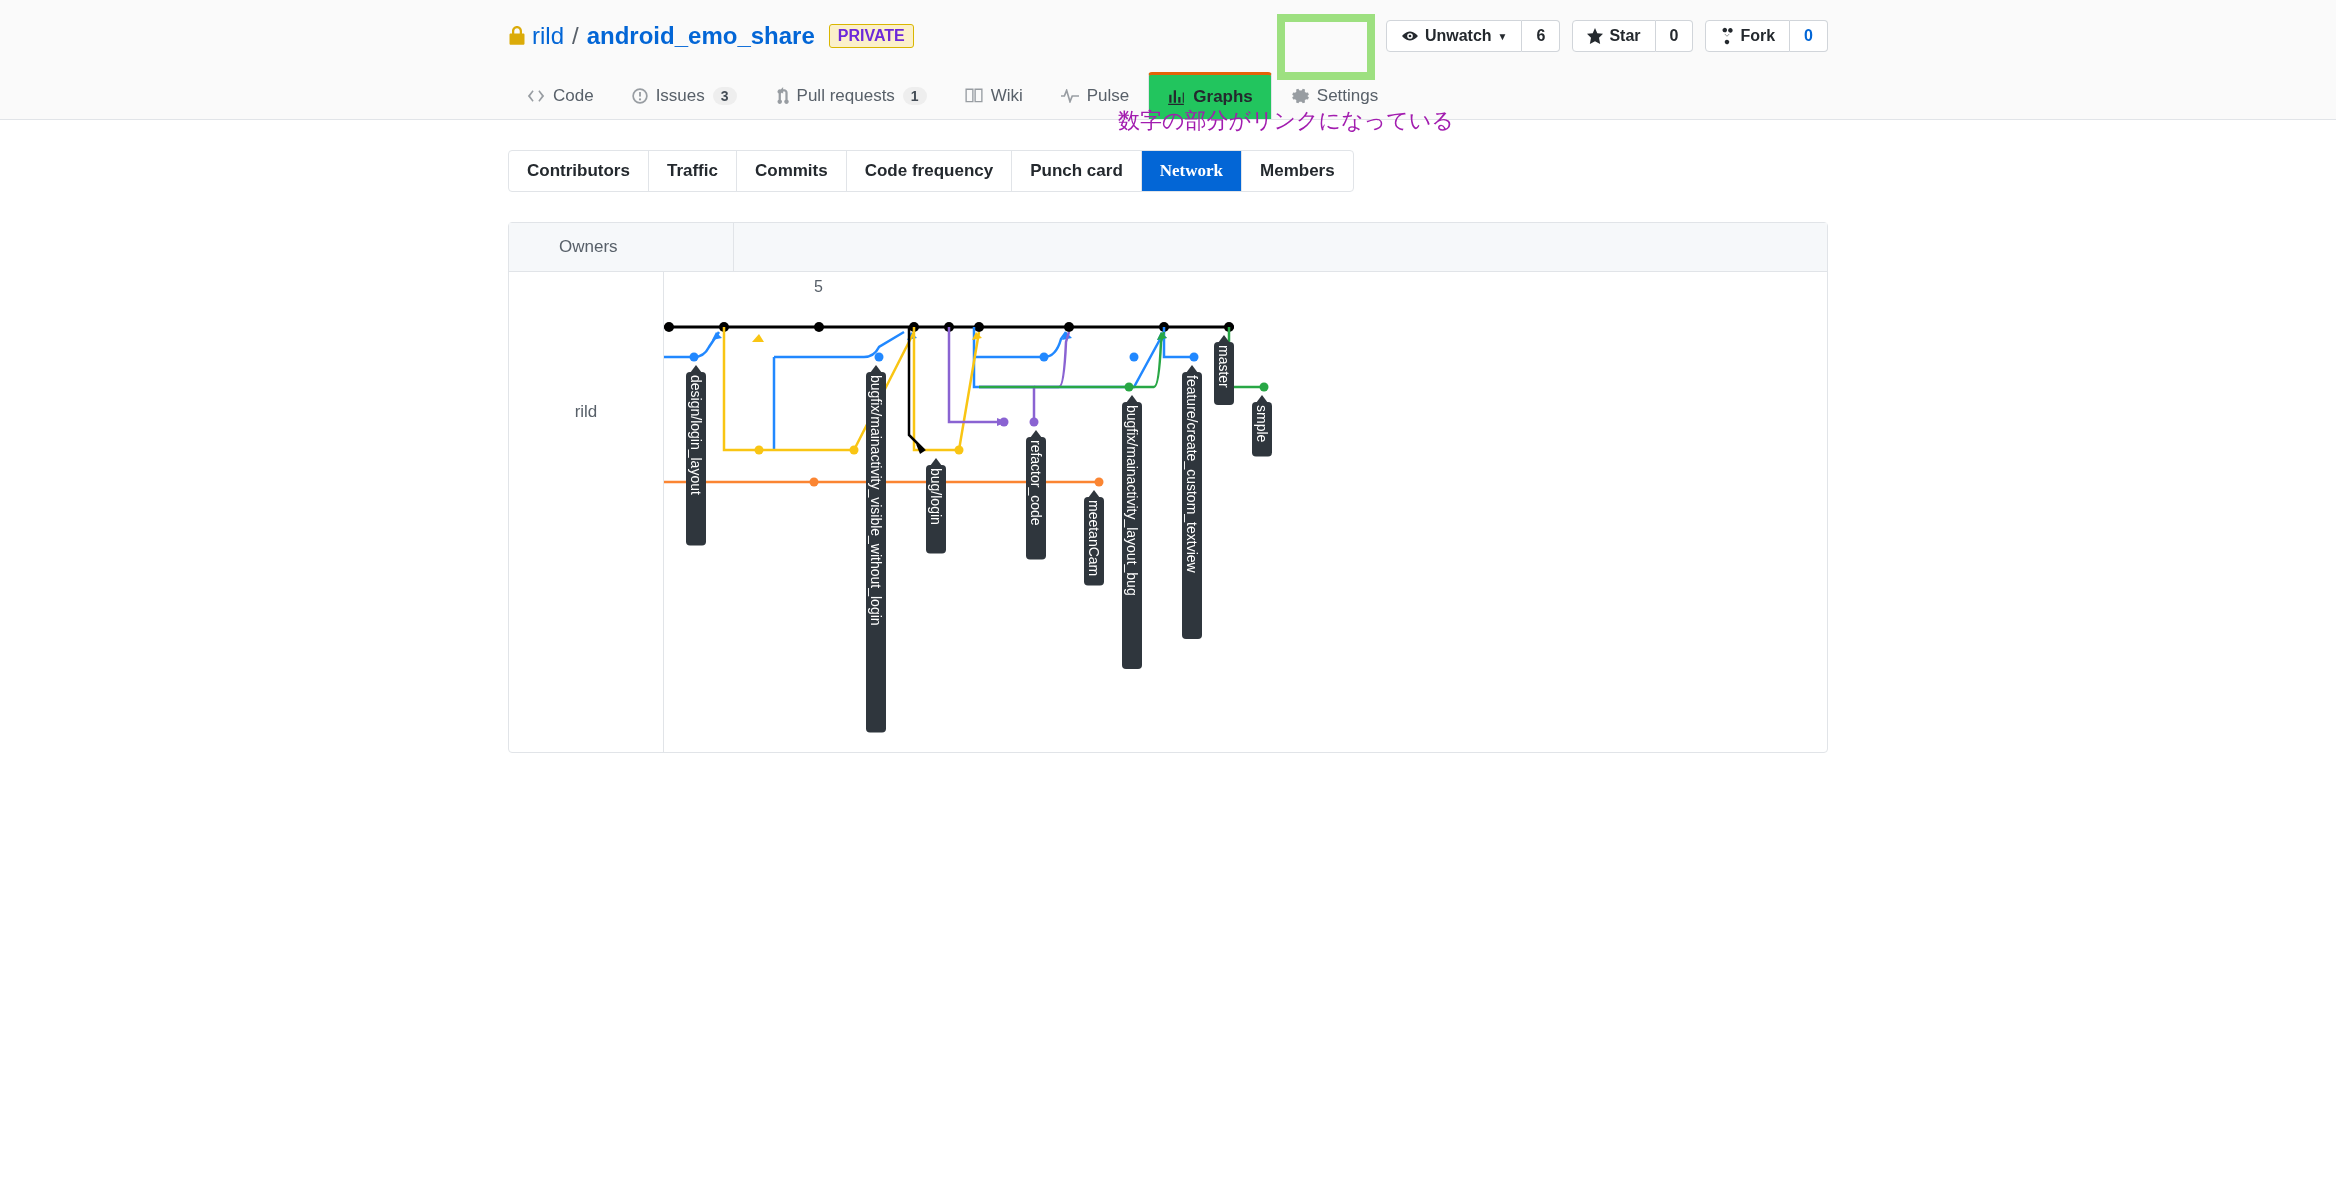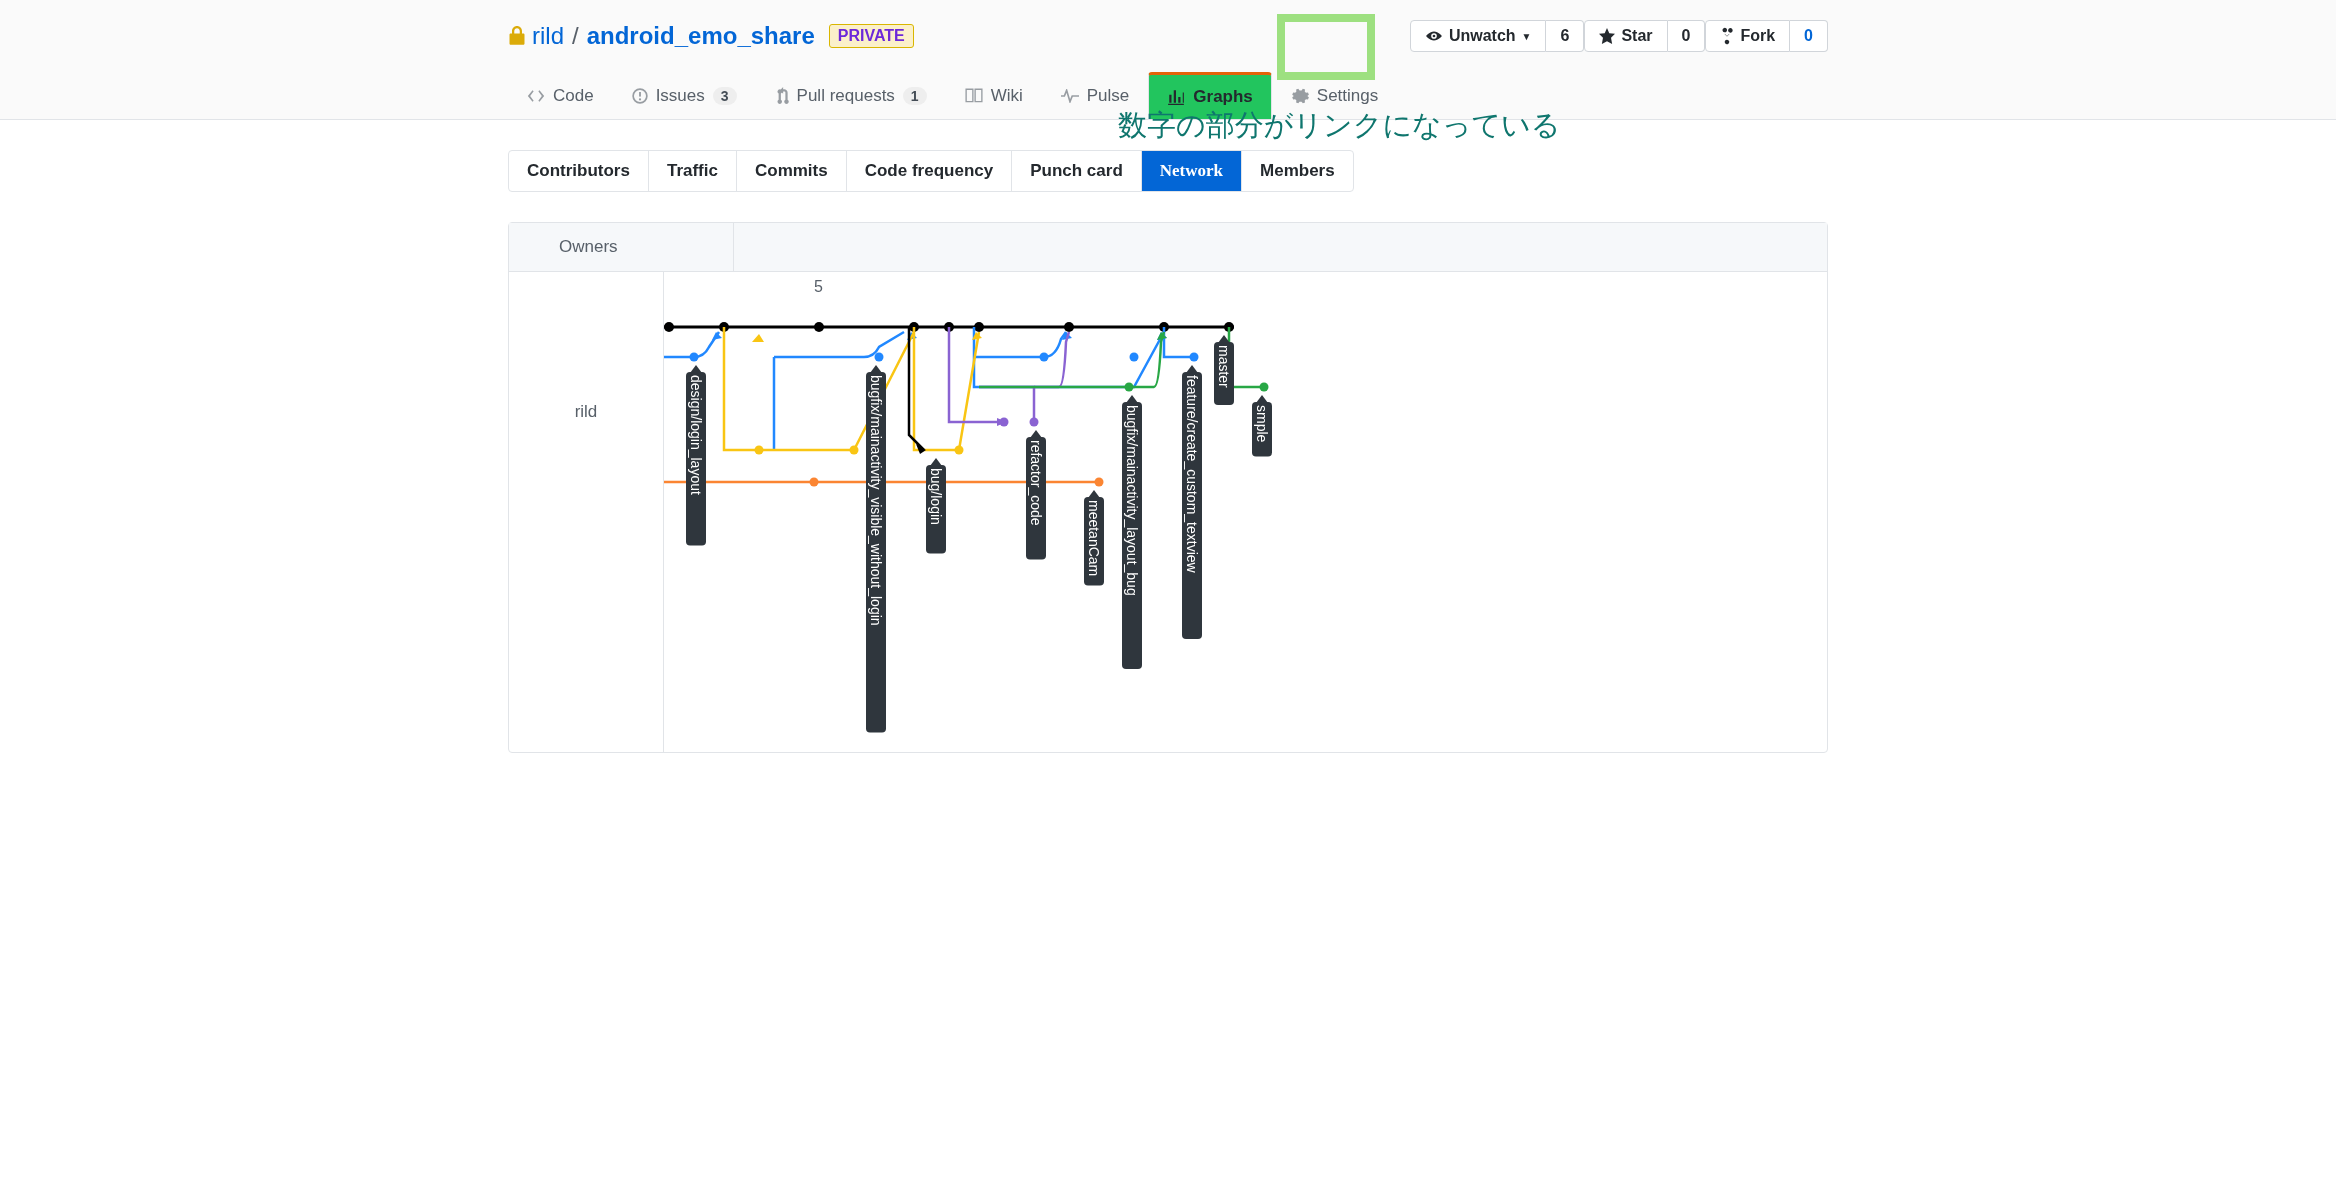--- a/index.html
+++ b/index.html
@@ -7,21 +7,21 @@
 .header { background: #fafafa; border-bottom: 1px solid #e1e4e8; padding: 20px 0 0 0; }
 .container { max-width: 1400px; margin: 0 auto; padding: 0 40px; }
 .repo-head { display: flex; justify-content: space-between; align-items: center; padding-bottom: 20px; }
 .repo-title { display: flex; align-items: center; gap: 6px; font-size: 24px; font-weight: 400; }
 .repo-title a { color: #0366d6; text-decoration: none; }
 .repo-title .owner { color: #0366d6; }
 .repo-title .sep { color: #586069; margin: 0 2px; }
 .repo-title .name { font-weight: 600; }
 .private-badge { background: #ffd33d40; color: #6d28d9; border: 1px solid #d9b600; border-radius: 3px; padding: 2px 8px; font-size: 16px; font-weight: 600; margin-left: 8px; }
 .lock-icon { color: #dbab09; }
-.repo-actions { display: flex; }
+.repo-actions { display: flex; gap: 12px; }
 .btn-group { display: flex; }
 .btn { background: #fff; border: 1px solid #d1d5da; padding: 6px 14px; font-size: 16px; font-weight: 600; color: #24292e; cursor: pointer; display: flex; align-items: center; gap: 6px; }
 .btn:first-child { border-radius: 4px 0 0 4px; }
 .btn-count { background: #fff; border: 1px solid #d1d5da; border-left: none; padding: 6px 14px; font-size: 16px; font-weight: 600; color: #24292e; border-radius: 0 4px 4px 0; }
 .btn-count.link { color: #0366d6; }
 .caret { font-size: 10px; }
 .nav-tabs { display: flex; gap: 0; }
 .nav-tab { padding: 12px 18px; color: #586069; text-decoration: none; display: flex; align-items: center; gap: 8px; font-size: 17px; border: 1px solid transparent; border-bottom: none; cursor: pointer; }
 .nav-tab.active { border-color: #e36209 #e1e4e8 transparent; border-top-width: 3px; border-radius: 4px 4px 0 0; background: #22c55e; color: #24292e; font-weight: 600; }
 .nav-tab .counter { background: #eee; color: #444d56; border-radius: 20px; padding: 1px 8px; font-size: 14px; font-weight: 600; }
@@ -31,21 +31,21 @@
 .subnav-item { padding: 10px 18px; color: #24292e; font-size: 17px; font-weight: 600; border-right: 1px solid #e1e4e8; cursor: pointer; }
 .subnav-item:last-child { border-right: none; }
 .subnav-item.active { background: #0366d6; color: #fff; font-family: Liberation Serif, serif; }
 .network-panel { margin-top: 30px; border: 1px solid #e1e4e8; border-radius: 4px; }
 .panel-header { background: #f6f8fa; border-bottom: 1px solid #e1e4e8; padding: 14px 50px; color: #586069; font-size: 17px; position: relative; }
 .panel-header .divider { position: absolute; left: 224px; top: 0; bottom: 0; width: 1px; background: #e1e4e8; }
 .graph-area { display: flex; min-height: 480px; }
 .graph-owners { width: 155px; border-right: 1px solid #e1e4e8; padding-top: 130px; text-align: center; color: #586069; font-size: 17px; }
 .graph-canvas { flex: 1; position: relative; overflow: hidden; }
 .highlight-box { position: absolute; border: 8px solid #9de080; z-index: 100; }
-.annotation { position: absolute; color: #0f766e; font-size: 29px; z-index: 100; }
+.annotation { position: absolute; color: #a21caf; font-size: 22px; z-index: 100; }
 svg { display: block; }
 </style>
 </head>
 <body>
 
 <div class="header">
   <div class="container">
     <div class="repo-head">
       <div class="repo-title">
         <span class="lock-icon">

